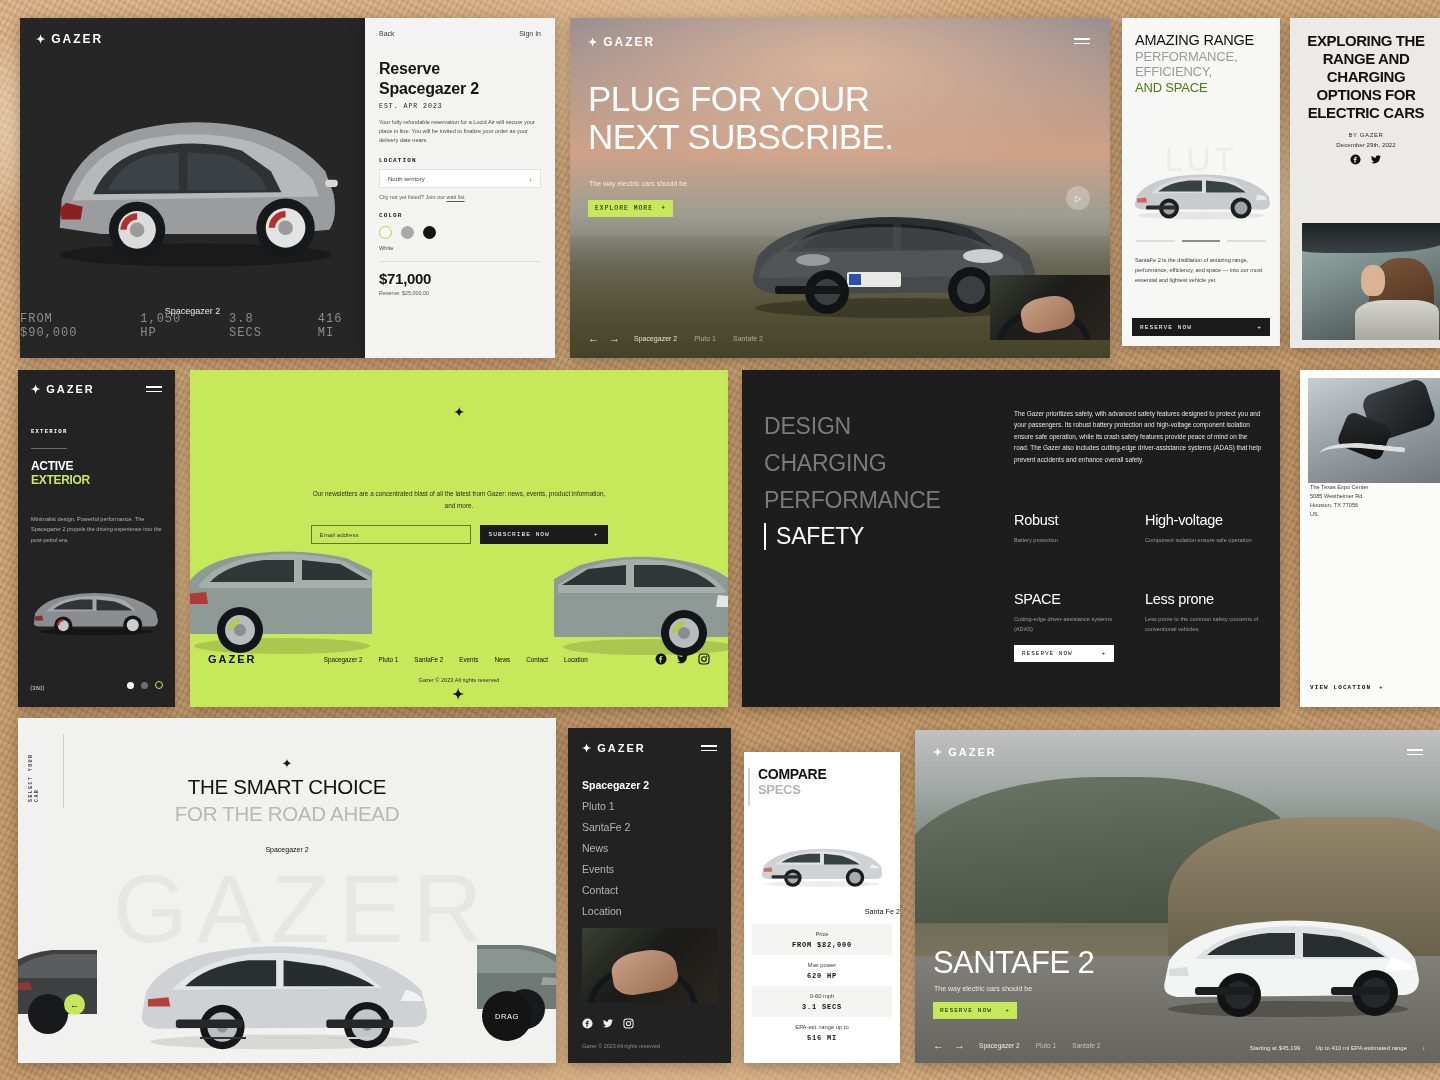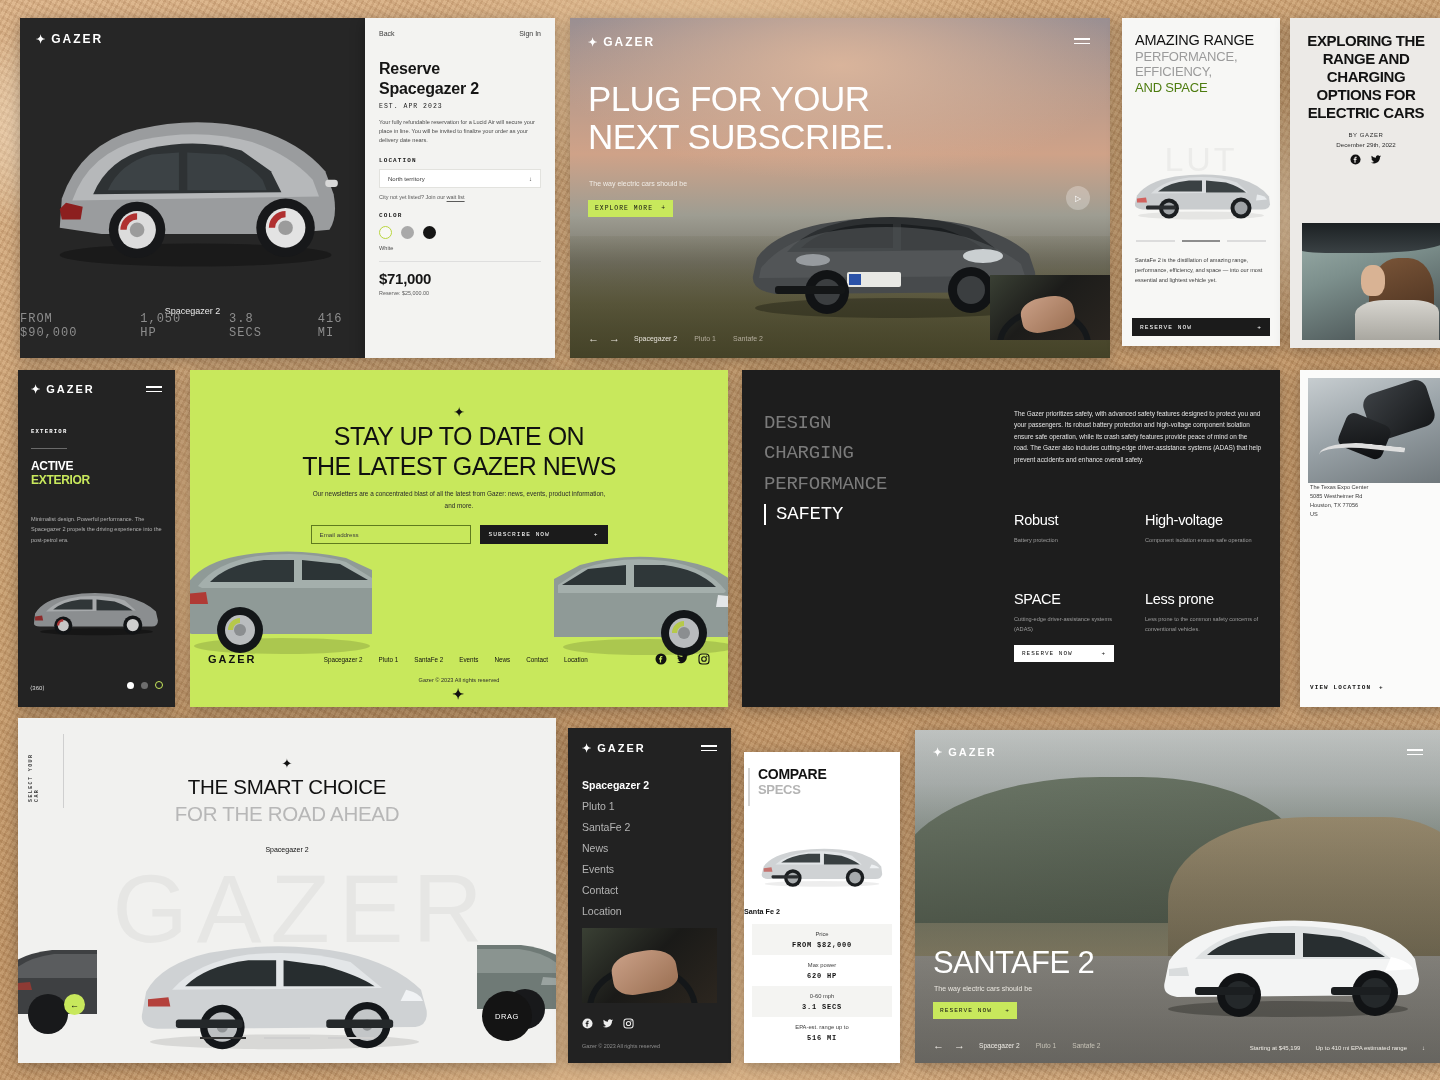--- a/index.html
+++ b/index.html
@@ -171,21 +171,21 @@
   #p7 .carR { position:absolute; right:-16px; top:165px; width:190px; height:125px; }
   #p7 .foot { position:absolute; left:18px; right:18px; bottom:42px; display:flex; align-items:center;
               justify-content:space-between; }
   #p7 .foot .logo { font-size:11px; }
   #p7 .foot nav { display:flex; gap:16px; font-size:6.3px; }
   #p7 .copy { position:absolute; left:0; right:0; bottom:24px; text-align:center; font-size:5.6px; color:#2e2e2e; }
 
   
   #p8 { left:742px; top:370px; width:538px; height:337px; background:#1d1d1d; color:#fff; }
   #p8 .menu { position:absolute; left:22px; top:38px; }
-  #p8 .menu div { font-size:19px; line-height:1.6; color:#7b7b7b; letter-spacing:-.2px;font-family:Liberation Mono, monospace; }
+  #p8 .menu div { font-size:23px; line-height:1.6; color:#7b7b7b; letter-spacing:-.2px; }
   #p8 .menu div.cur { color:#fff; padding-left:12px; position:relative; }
   #p8 .menu div.cur::before { content:""; position:absolute; left:0; top:5px; bottom:5px; width:1.5px; background:#fff; }
   #p8 p.intro { position:absolute; left:272px; right:18px; top:38px; font-size:6.4px; line-height:1.78; color:#e4e4e4; }
   #p8 .grid { position:absolute; left:272px; right:18px; top:142px; display:grid;
               grid-template-columns:1fr 1fr; row-gap:46px; column-gap:14px; }
   #p8 .grid h4 { font-size:14.5px; font-weight:400; letter-spacing:-.3px; }
   #p8 .grid span { display:block; font-size:5.6px; line-height:1.8; color:#9c9c9c; margin-top:7px; }
   #p8 .btn { position:absolute; left:272px; top:275px; width:100px; height:17px; background:#fff; color:#111;
              font-size:6px; padding:0 8px; }
 
@@ -250,21 +250,21 @@
   #p11 .soc { position:absolute; left:14px; bottom:34px; }
   #p11 .copy { position:absolute; left:14px; bottom:14px; font-size:5.4px; color:#8e8e8e; }
 
   
   #p12 { left:744px; top:752px; width:156px; height:311px; background:#fff; color:#111; }
   #p12 h3 { padding:14px 0 0 14px; position:relative; }
   #p12 h3 .l1 { font-size:14px; letter-spacing:-.3px; }
   #p12 h3 .l2 { font-size:13px; color:#b4b4b4; letter-spacing:-.3px; }
   #p12 h3::before { content:""; position:absolute; left:4px; top:16px; width:1.5px; height:38px; background:#d6d6d6; }
   #p12 .stage { position:absolute; left:10px; right:10px; top:80px; height:62px; }
-  #p12 .mdl { position:absolute; left:0; right:0; top:155px; text-align:left; font-size:7.2px; font-weight:700; }
+  #p12 .mdl { position:absolute; left:0; right:0; top:155px; text-align:right; font-size:7.2px; font-weight:400; }
   #p12 .rows { position:absolute; left:8px; right:8px; top:172px; }
   #p12 .row { padding:7px 0 6px; text-align:center; }
   #p12 .row.alt { background:#f4f4f2; }
   #p12 .row .k { font-size:5.8px; color:#3e3e3e; }
   #p12 .row .v { font-size:7px; font-weight:700; margin-top:4px; letter-spacing:.8px; }
 
   
   #p13 { left:915px; top:730px; width:528px; height:333px; }
   #p13 .bg { position:absolute; inset:0;
     background:
@@ -544,24 +544,20 @@
       <path d="M162 52 Q144 34 110 30 L80 30 L80 52 Z" fill="#2f3739"></path>
       <path d="M72 30 L34 34 L8 50 L72 50 Z" fill="#2c3436"></path>
       <path d="M186 62 l-22 -2 -2 12 24 0z" fill="#e3e6e8"></path>
       <circle cx="130" cy="98" r="23" fill="#131618"></circle>
         <circle cx="130" cy="98" r="15" fill="#b9bcbe"></circle>
       <circle cx="130" cy="98" r="6" fill="#8b8e90"></circle>
       <path d="M118 98 a12 12 0 0 1 12 -12 l0 5 a7 7 0 0 0 -7 7z" fill="#b6c94a"></path>
     </svg>
   </div>
   <div class="star">✦</div>
-  <h2>
-    <span>STAY UP TO DATE ON</span><br>
-    <span>THE LATEST GAZER NEWS</span>
-  </h2>
   <p>Our newsletters are a concentrated blast of all the latest from Gazer: news, events, product information, and more.</p>
   <div class="form">
     <input type="text" placeholder="Email address" style="">
     <div class="sbtn pill mono">
       <span>SUBSCRIBE NOW</span>
       <span>+</span>
     </div>
   </div>
   <div class="foot">
     <div class="logo">

